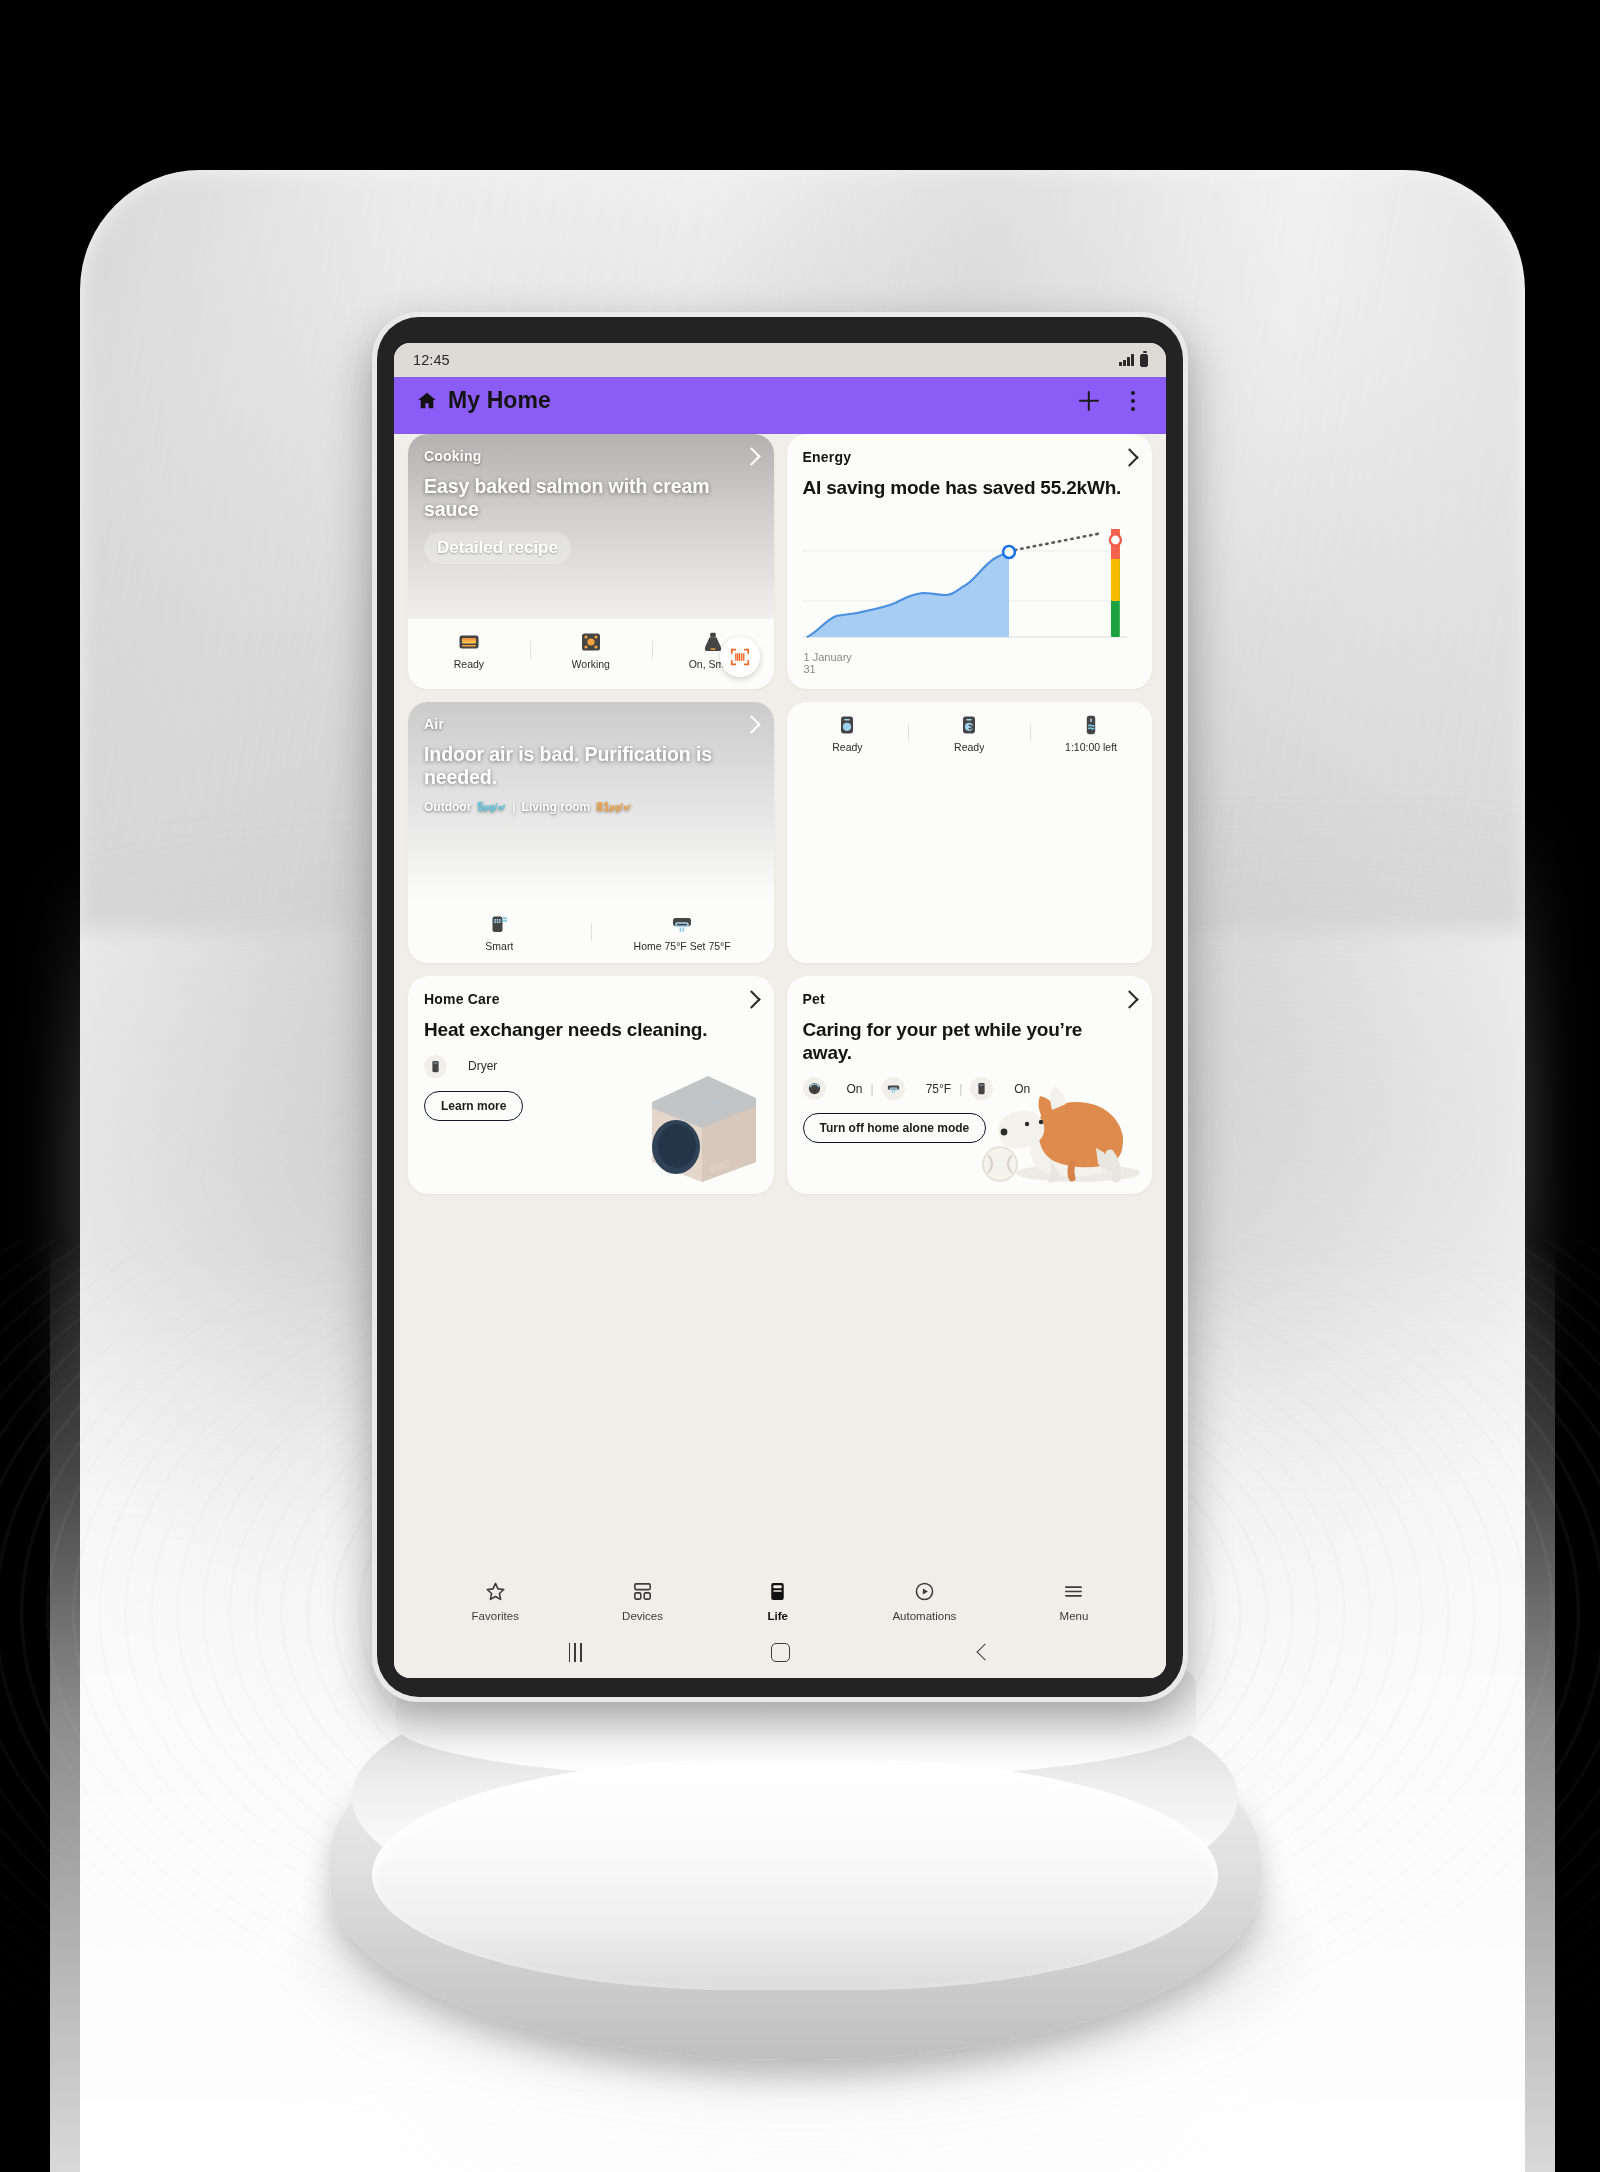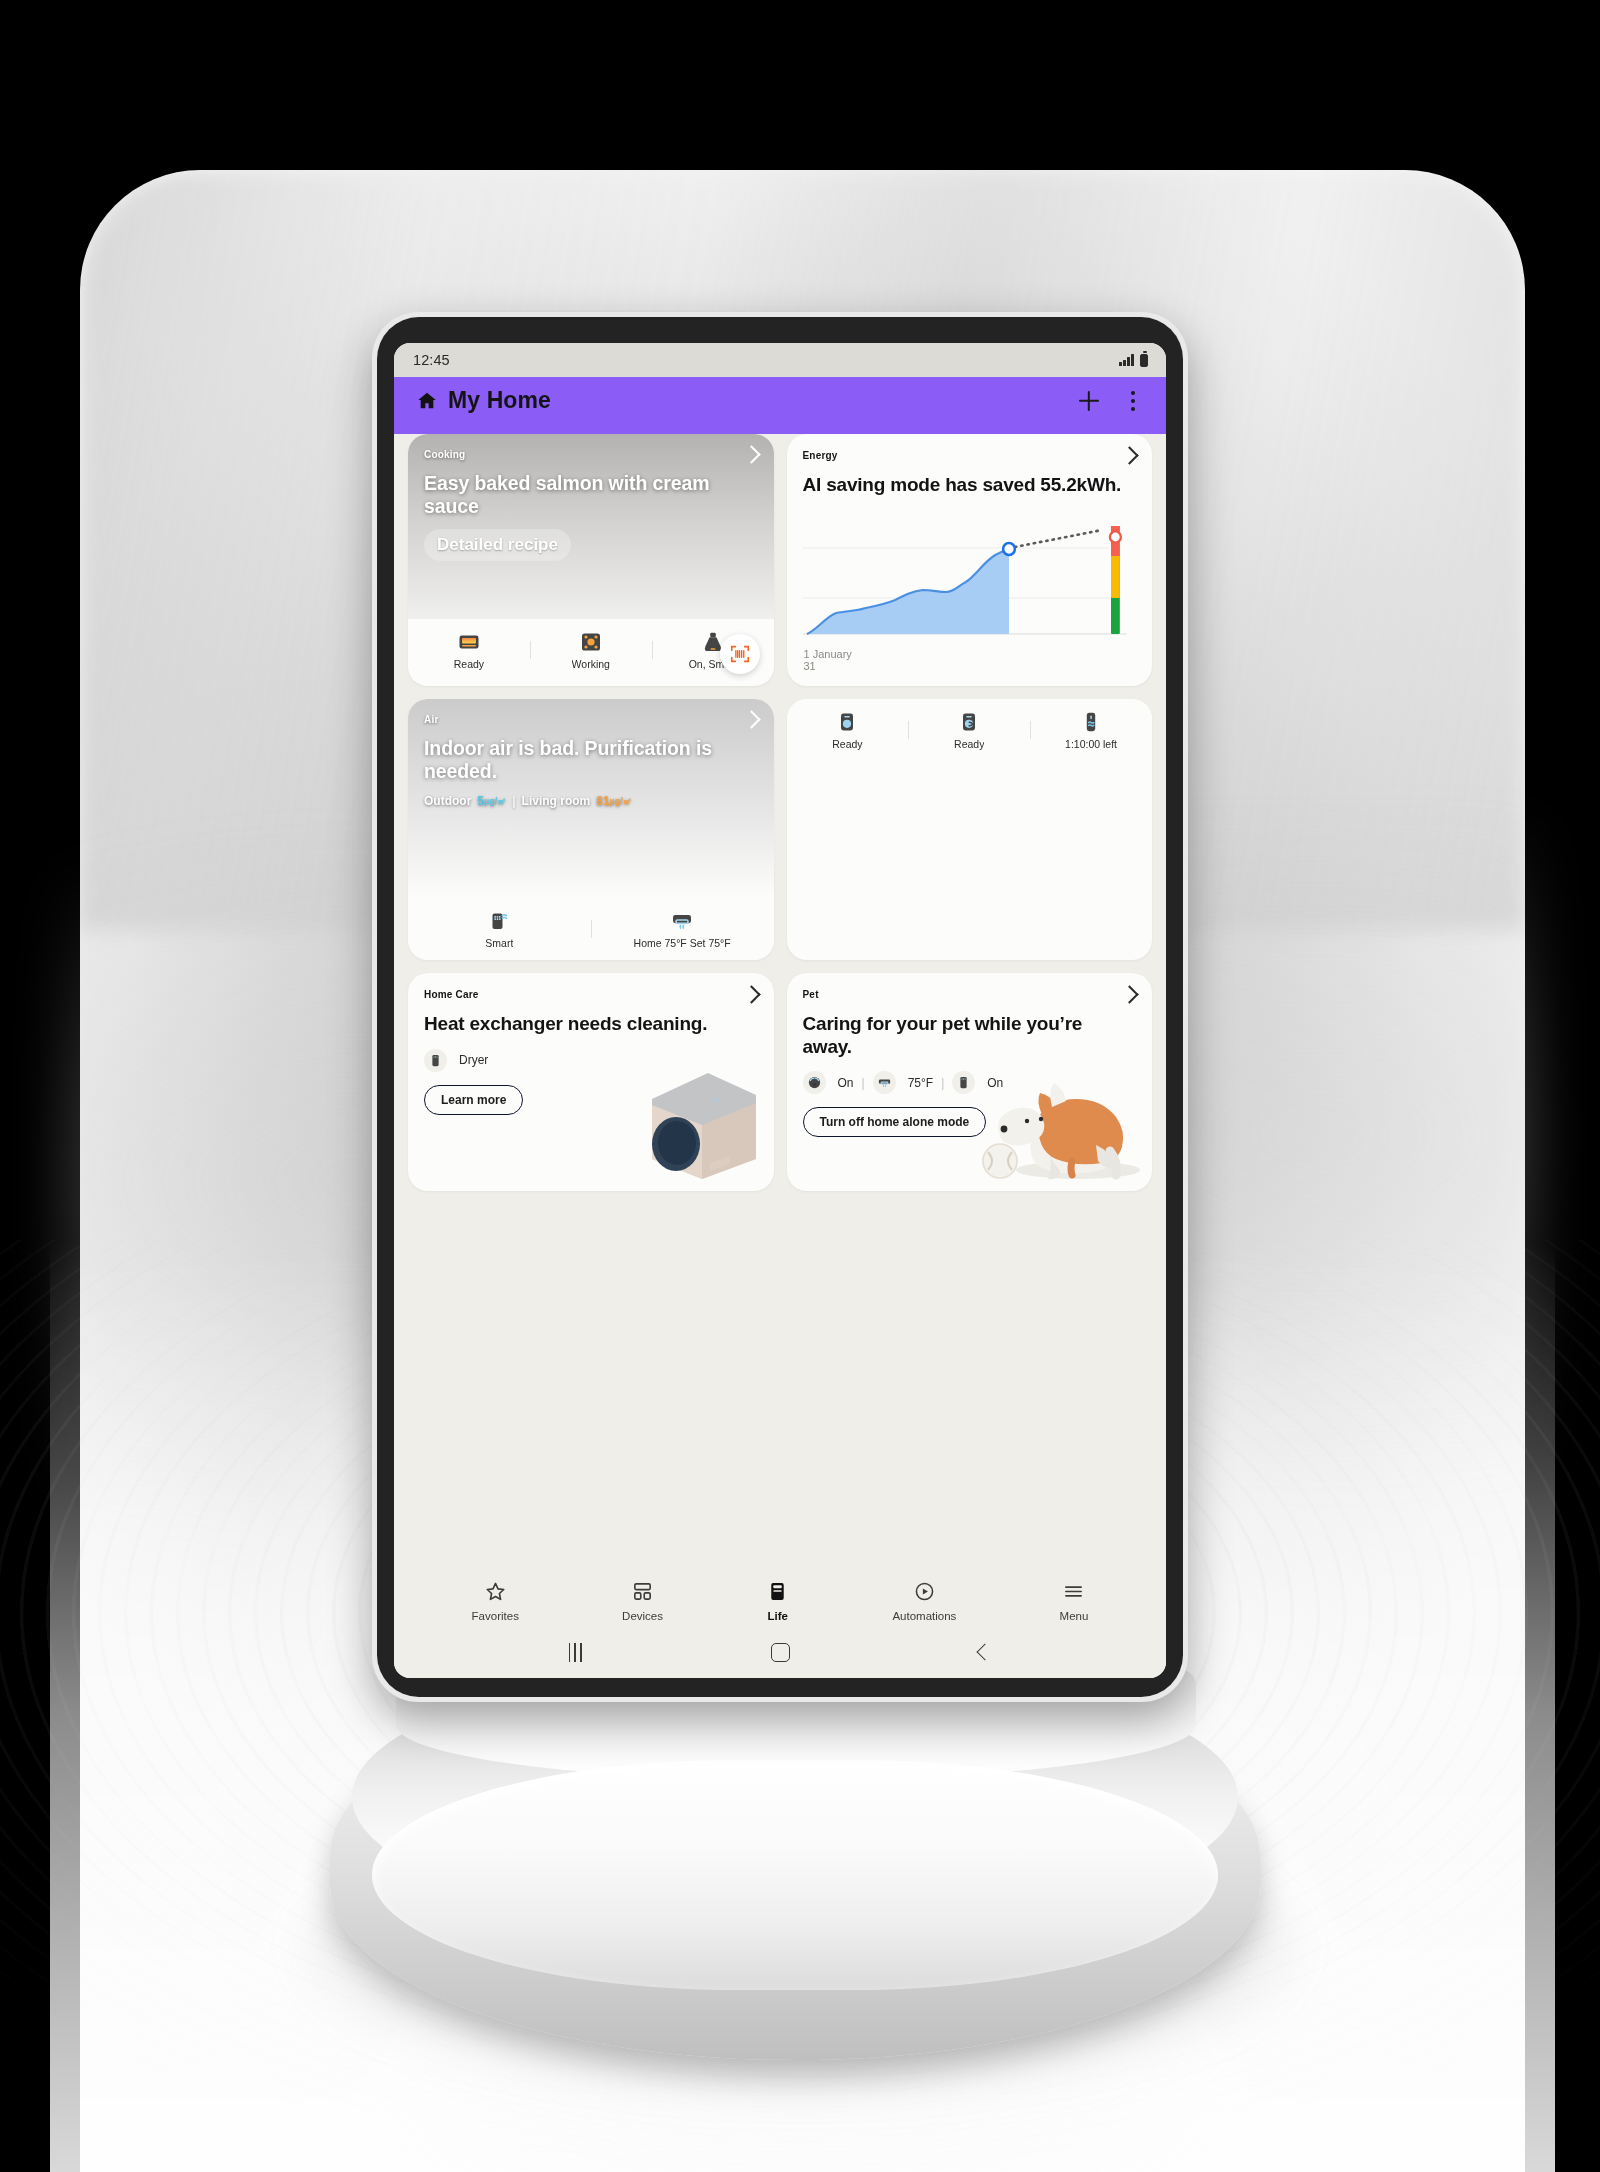--- a/index.html
+++ b/index.html
@@ -168,21 +168,21 @@
     padding: 14px 16px 0 16px;
     height: 185px;
   }
   .hero-bg { position: absolute; inset: 0; z-index: 0; }
   .hero > * { position: relative; z-index: 2; }
   .hero-scrim {
     position:absolute; inset:0; z-index:1;
     background: linear-gradient(180deg, rgba(40,35,30,.34) 0%, rgba(40,35,30,.20) 45%, rgba(40,35,30,.06) 100%);
   }
   .card-head { display:flex; align-items:center; justify-content:space-between; }
-  .card-cat { font-size: 10px; font-weight: 700; letter-spacing:.2px;}
+  .card-cat { font-size: 14px; font-weight: 700; letter-spacing:.2px;}
   .chev { width:13px;height:13px;border-right:2.2px solid currentColor;border-top:2.2px solid currentColor;transform:rotate(45deg); cursor:pointer; }
   .hero .card-cat, .hero .chev { color:#fff; text-shadow: 0 1px 3px rgba(0,0,0,.45);}
   .hero-title {
     margin-top: 11px; font-size: 19.5px; line-height: 1.16; font-weight: 700;
     color:#fff; text-shadow: 0 1px 4px rgba(0,0,0,.45); letter-spacing:-.1px;
   }
   .pill {
     display:inline-block; margin-top: 12px;
     background: rgba(255,255,255,.26);
     color:#fff; font-size: 17px; font-weight:700;
@@ -217,21 +217,21 @@
   .dev-label { font-size: 10.5px; color:#2c2c2c; white-space:nowrap; overflow:hidden; text-overflow:ellipsis; max-width:100%; }
 
   
   .plain { padding: 15px 16px 14px 16px; min-height: 210px; }
   .plain .card-cat { color:#141414; }
   .plain .chev { color:#2a2a2a; }
   .plain-title {
     margin-top: 12px; font-size: 19px; line-height:1.18; font-weight:700; color:#141414; letter-spacing:-.2px;
   }
   .meta-row { margin-top: 13px; display:flex; align-items:center; gap:8px; font-size:12px; color:#2c2c2c; }
-  .meta-item { display:flex; align-items:center; gap:12px; }
+  .meta-item { display:flex; align-items:center; gap:21px; }
   .meta-sep { color:#c6c5c0; }
   .icon-circle { width:23px;height:23px;border-radius:50%;background:#f0efea;display:flex;align-items:center;justify-content:center;}
   .ghost-btn {
     display:inline-block; margin-top: 13px;
     border: 1px solid #0f172a; border-radius: 999px;
     padding: 7px 16px; font-size: 12px; font-weight:700; color:#1d1d1d; background:transparent;
     cursor:pointer; font-family: inherit;
   }
   .art { position:absolute; right: 10px; bottom: 8px; pointer-events:none; }
 

